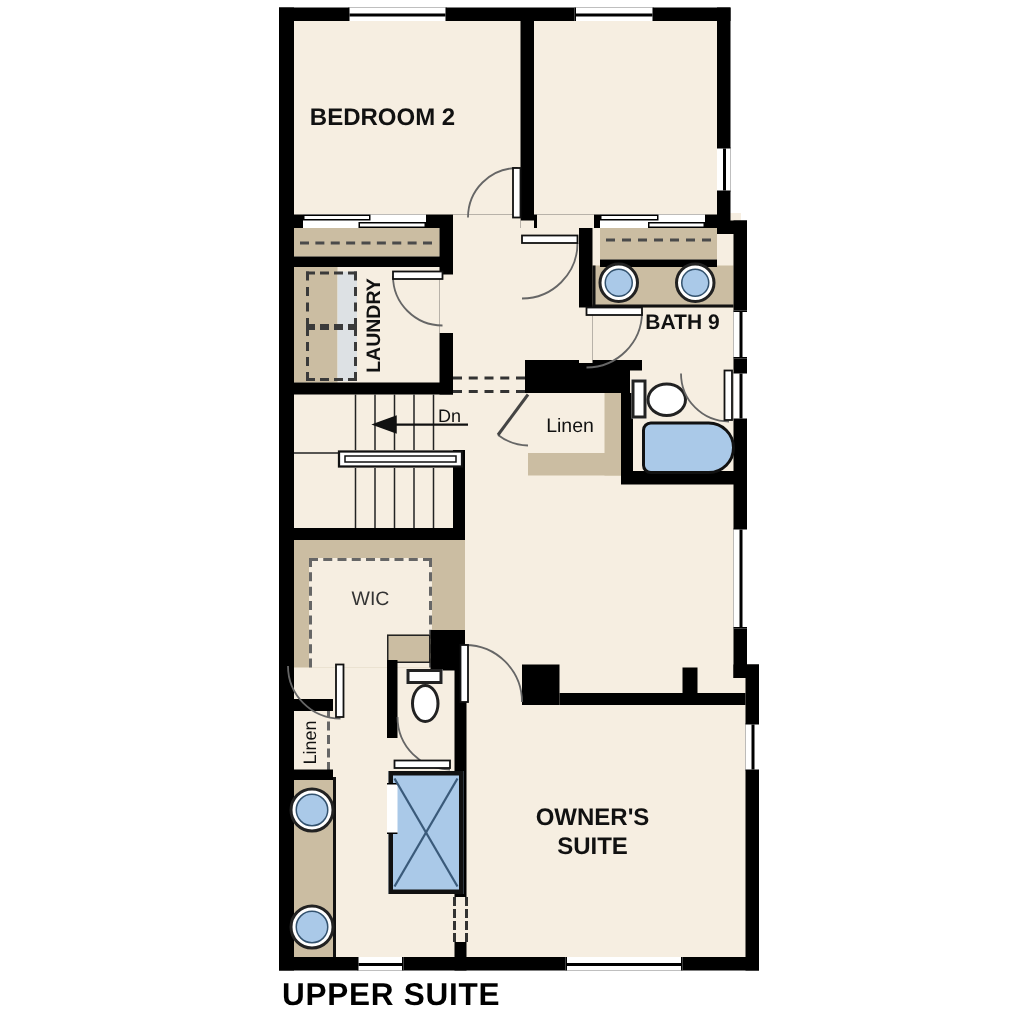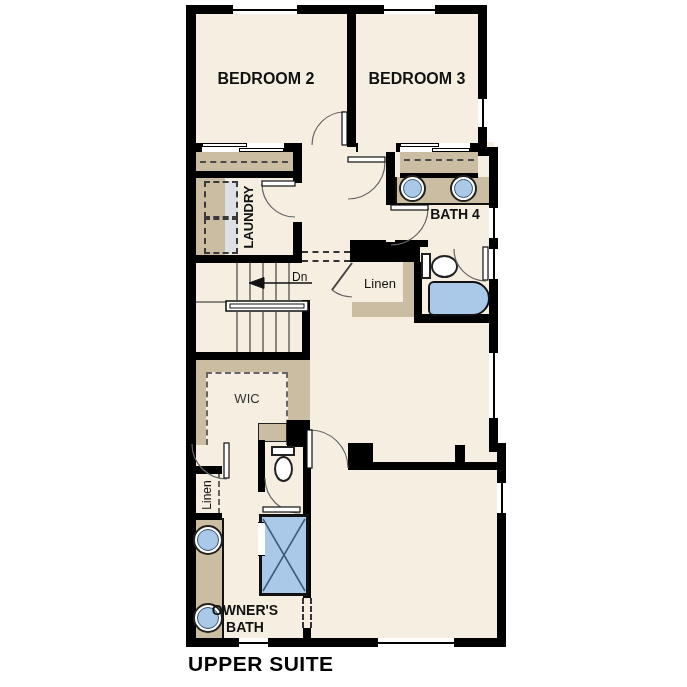--- a/index.html
+++ b/index.html
@@ -210,24 +210,23 @@
       <rect x="263" y="507" width="37" height="5"></rect>
       <rect x="307" y="430" width="5" height="38"></rect>
     </g>
     <line x1="352" y1="263" x2="332" y2="290" stroke="#444" stroke-width="2"></line>
     <g stroke="#3a5a7a" stroke-width="1.5">
       <line x1="263" y1="519" x2="305" y2="591"></line>
       <line x1="305" y1="519" x2="263" y2="591"></line>
     </g>
   </svg>
 
-  <div class="abs lbl b" style="left:192px;top:70px;width:148px;font-size:16px;">BEDROOM 2</div>
-  <div class="abs lbl b" style="left:352px;top:70px;width:130px;font-size:16px;">BEDROOM 3</div>
+  <div class="abs lbl b" style="left:181px;top:70px;width:148px;font-size:16px;">BEDROOM 2</div>
   <div class="abs lbl b rot" style="left:249px;top:217px;font-size:13px;">LAUNDRY</div>
-  <div class="abs lbl b" style="left:425px;top:206px;width:60px;font-size:14px;">BATH 4</div>
+  <div class="abs lbl b" style="left:425px;top:206px;width:60px;font-size:14px;">BATH 9</div>
   <div class="abs lbl" style="left:355px;top:276px;width:50px;font-size:13px;">Linen</div>
   <div class="abs lbl" style="left:292px;top:270px;width:24px;font-size:12px;text-align:left;">Dn</div>
   <div class="abs lbl" style="left:210px;top:391px;width:74px;font-size:13px;color:#333;">WIC</div>
   <div class="abs lbl rot" style="left:207px;top:495px;font-size:12px;">Linen</div>
-  <div class="abs lbl b" style="left:195px;top:602px;width:100px;font-size:14px;">OWNER'S BATH</div>
+  <div class="abs lbl b" style="left:338px;top:537px;width:114px;font-size:16px;">OWNER'S SUITE</div>
 
   <div class="abs title" style="left:188px;top:652px;">UPPER SUITE</div>
 </div>
 
 </body></html>

